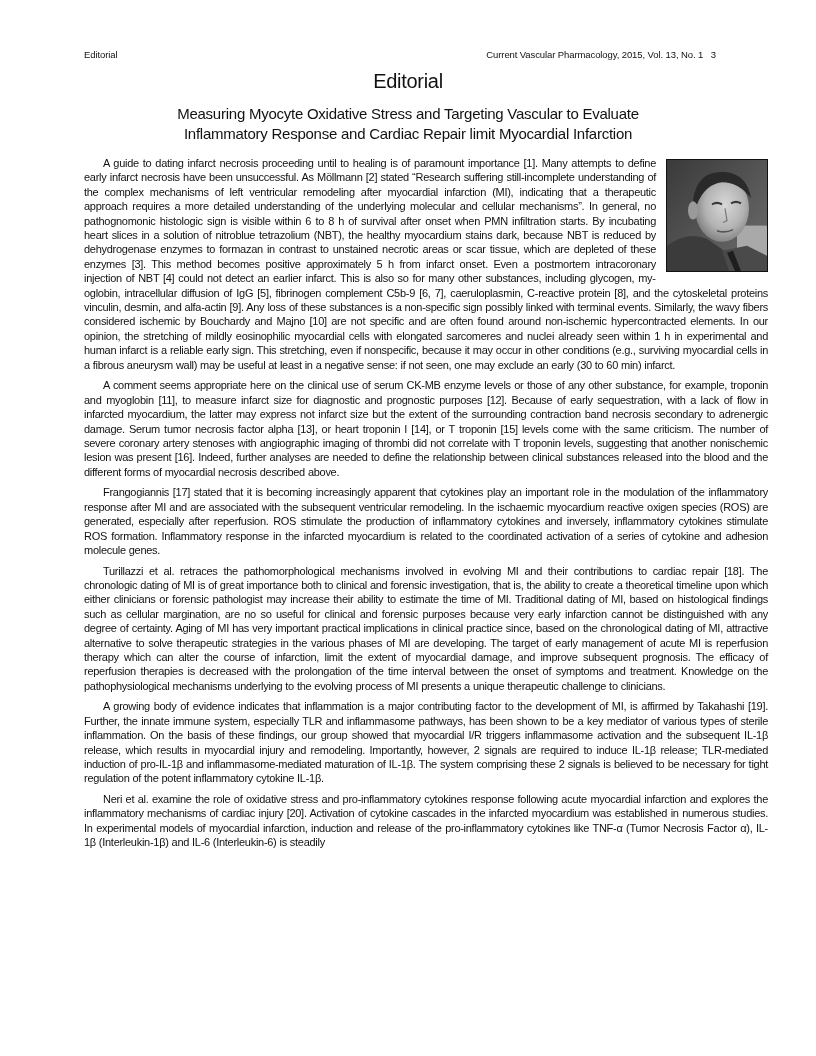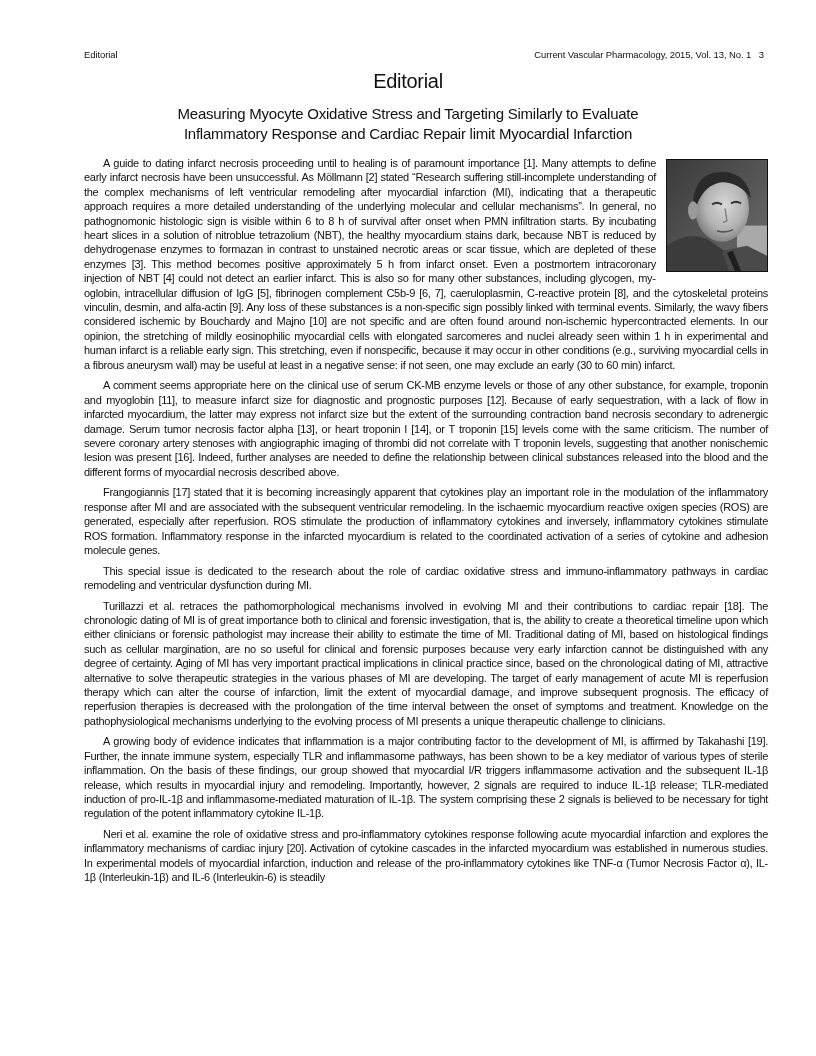--- a/index.html
+++ b/index.html
@@ -1,17 +1,17 @@
 <!DOCTYPE html>
 <html><head>
 <meta charset="utf-8">
 <style>
   html, body { margin: 0; padding: 0; background: #ffffff; }
   body { width: 816px; height: 1056px; position: relative; overflow: hidden; color: #111; }
-  .page { position: absolute; left: 0; top: 0; width: 764px; height: 1056px; padding-left: 48px; }
+  .page { position: absolute; left: 0; top: 0; width: 764px; height: 1056px; }
   .running-head {
     position: absolute; top: 49px; left: 84px; right: 48px;
     font-family: "Liberation Sans", sans-serif; font-size: 9.5px; letter-spacing: -0.1px;
     display: flex; justify-content: space-between; color: #111;
   }
   .title {
     position: absolute; top: 70px; left: 0; width: 816px; text-align: center;
     font-family: "Liberation Sans", sans-serif; font-size: 20px; letter-spacing: -0.3px; color: #111; margin: 0; font-weight: normal;
   }
   .subtitle {
@@ -39,21 +39,21 @@
   <div class="running-head">
     <span>Editorial</span>
     <span>
       <span>Current Vascular Pharmacology, 2015, Vol. 13, No. 1</span>&nbsp;&nbsp;&nbsp;<span>3</span>
     </span>
   </div>
 
   <h1 class="title">Editorial</h1>
 
   <h2 class="subtitle">
-    <span>Measuring Myocyte Oxidative Stress and Targeting Similarly to Evaluate</span><br>
+    <span>Measuring Myocyte Oxidative Stress and Targeting Vascular to Evaluate</span><br>
     <span>Inflammatory Response and Cardiac Repair limit Myocardial Infarction</span>
   </h2>
 
   <div class="body-text">
     <p><span class="photo">
           <svg viewBox="0 0 100 110" preserveAspectRatio="none">
         <defs>
           <linearGradient id="bg" x1="0" y1="0" x2="1" y2="1">
             <stop offset="0" stop-color="#3a3a3a"></stop>
             <stop offset="1" stop-color="#6e6e6e"></stop>
@@ -73,19 +73,18 @@
         <path d="M26 40 Q30 10 58 12 Q80 14 84 38 Q72 22 55 22 Q38 24 30 44 Z" fill="#2a2a2a"></path>
         <ellipse cx="26" cy="50" rx="5" ry="9" fill="#9a9a9a"></ellipse>
         <path d="M45 44 Q50 41 55 44" stroke="#3a3a3a" stroke-width="2" fill="none"></path>
         <path d="M64 43 Q69 40 74 43" stroke="#3a3a3a" stroke-width="2" fill="none"></path>
         <path d="M58 48 L60 60 L56 62" stroke="#777" stroke-width="1.2" fill="none"></path>
         <path d="M50 70 Q58 73 66 69" stroke="#555" stroke-width="1.6" fill="none"></path>
       </svg>
         </span><span>A guide to dating infarct necrosis proceeding until to healing is of paramount importance [1]. Many attempts to define early infarct necrosis have been unsuccessful. As Möllmann [2] stated “Research suffer­ing still-incomplete understanding of the complex mechanisms of left ventricular remodeling after myo­cardial infarction (MI), indicating that a therapeutic approach requires a more detailed understanding of the underlying molecular and cellular mechanisms”. In general, no pathognomonic histologic sign is visi­ble within 6 to 8 h of survival after onset when PMN infiltration starts. By incubating heart slices in a so­lution of nitroblue tetrazolium (NBT), the healthy myocardium stains dark, because NBT is reduced by dehydrogenase enzymes to formazan in contrast to unstained necrotic areas or scar tissue, which are de­pleted of these enzymes [3]. This method becomes positive approximately 5 h from infarct onset. Even a postmortem intracoro­nary injection of NBT [4] could not detect an earlier infarct. This is also so for many other substances, including glycogen, my­oglobin, intracellular diffusion of IgG [5], fibrinogen complement C5b-9 [6, 7], caeruloplasmin, C-reactive protein [8], and the cytoskeletal proteins vinculin, desmin, and alfa-actin [9]. Any loss of these substances is a non-specific sign possibly linked with terminal events. Similarly, the wavy fibers considered ischemic by Bouchardy and Majno [10] are not specific and are often found around non-ischemic hypercontracted elements. In our opinion, the stretching of mildly eosinophilic myocardial cells with elongated sarcomeres and nuclei already seen within 1 h in experimental and human infarct is a reliable early sign. This stretching, even if nonspecific, because it may occur in other conditions (e.g., surviving myocardial cells in a fibrous aneu­rysm wall) may be useful at least in a negative sense: if not seen, one may exclude an early (30 to 60 min) infarct.</span></p>
     <p>A comment seems appropriate here on the clinical use of serum CK-MB enzyme levels or those of any other substance, for example, troponin and myoglobin [11], to measure infarct size for diagnostic and prognostic purposes [12]. Because of early sequestration, with a lack of flow in infarcted myocardium, the latter may express not infarct size but the extent of the sur­rounding contraction band necrosis secondary to adrenergic damage. Serum tumor necrosis factor alpha [13], or heart troponin I [14], or T troponin [15] levels come with the same criticism. The number of severe coronary artery stenoses with angiographic imaging of thrombi did not correlate with T troponin levels, suggesting that another nonischemic lesion was present [16]. In­deed, further analyses are needed to define the relationship between clinical substances released into the blood and the different forms of myocardial necrosis described above.</p>
     <p>Frangogiannis [17] stated that it is becoming increasingly apparent that cytokines play an important role in the modulation of the inflammatory response after MI and are associated with the subsequent ventricular remodeling. In the ischaemic myocar­dium reactive oxigen species (ROS) are generated, especially after reperfusion. ROS stimulate the production of inflammatory cytokines and inversely, inflammatory cytokines stimulate ROS formation. Inflammatory response in the infarcted myocardium is related to the coordinated activation of a series of cytokine and adhesion molecule genes.</p>
-    <p>This special issue is dedicated to the research about the role of cardiac oxidative stress and immuno-inflammatory pathways in cardiac remodeling and ventricular dysfunction during MI.</p>
     <p>Turillazzi et al. retraces the pathomorphological mechanisms involved in evolving MI and their contributions to cardiac repair [18]. The chronologic dating of MI is of great importance both to clinical and forensic investigation, that is, the ability to create a theoretical timeline upon which either clinicians or forensic pathologist may increase their ability to estimate the time of MI. Traditional dating of MI, based on histological findings such as cellular margination, are no so useful for clinical and forensic purposes because very early infarction cannot be distinguished with any degree of certainty. Aging of MI has very im­portant practical implications in clinical practice since, based on the chronological dating of MI, attractive alternative to solve therapeutic strategies in the various phases of MI are developing. The target of early management of acute MI is reperfusion therapy which can alter the course of infarction, limit the extent of myocardial damage, and improve subsequent prognosis. The efficacy of reperfusion therapies is decreased with the prolongation of the time interval between the onset of symptoms and treatment. Knowledge on the pathophysiological mechanisms underlying to the evolving process of MI presents a unique thera­peutic challenge to clinicians.</p>
     <p>A growing body of evidence indicates that inflammation is a major contributing factor to the development of MI, is af­firmed by Takahashi [19]. Further, the innate immune system, especially TLR and inflammasome pathways, has been shown to be a key mediator of various types of sterile inflammation. On the basis of these findings, our group showed that myocardial I/R triggers inflammasome activation and the subsequent IL-1β release, which results in myocardial injury and remodeling. Importantly, however, 2 signals are required to induce IL-1β release; TLR-mediated induction of pro-IL-1β and inflammasome-mediated maturation of IL-1β. The system comprising these 2 signals is believed to be necessary for tight regulation of the po­tent inflammatory cytokine IL-1β.</p>
     <p>Neri et al. examine the role of oxidative stress and pro-inflammatory cytokines response following acute myocardial infarc­tion and explores the inflammatory mechanisms of cardiac injury [20]. Activation of cytokine cascades in the infarcted myo­cardium was established in numerous studies. In experimental models of myocardial infarction, induction and release of the pro-inflammatory cytokines like TNF-α (Tumor Necrosis Factor α), IL-1β (Interleukin-1β) and IL-6 (Interleukin-6) is steadily</p>
   </div>
 
 </div>
 
 </body></html>

